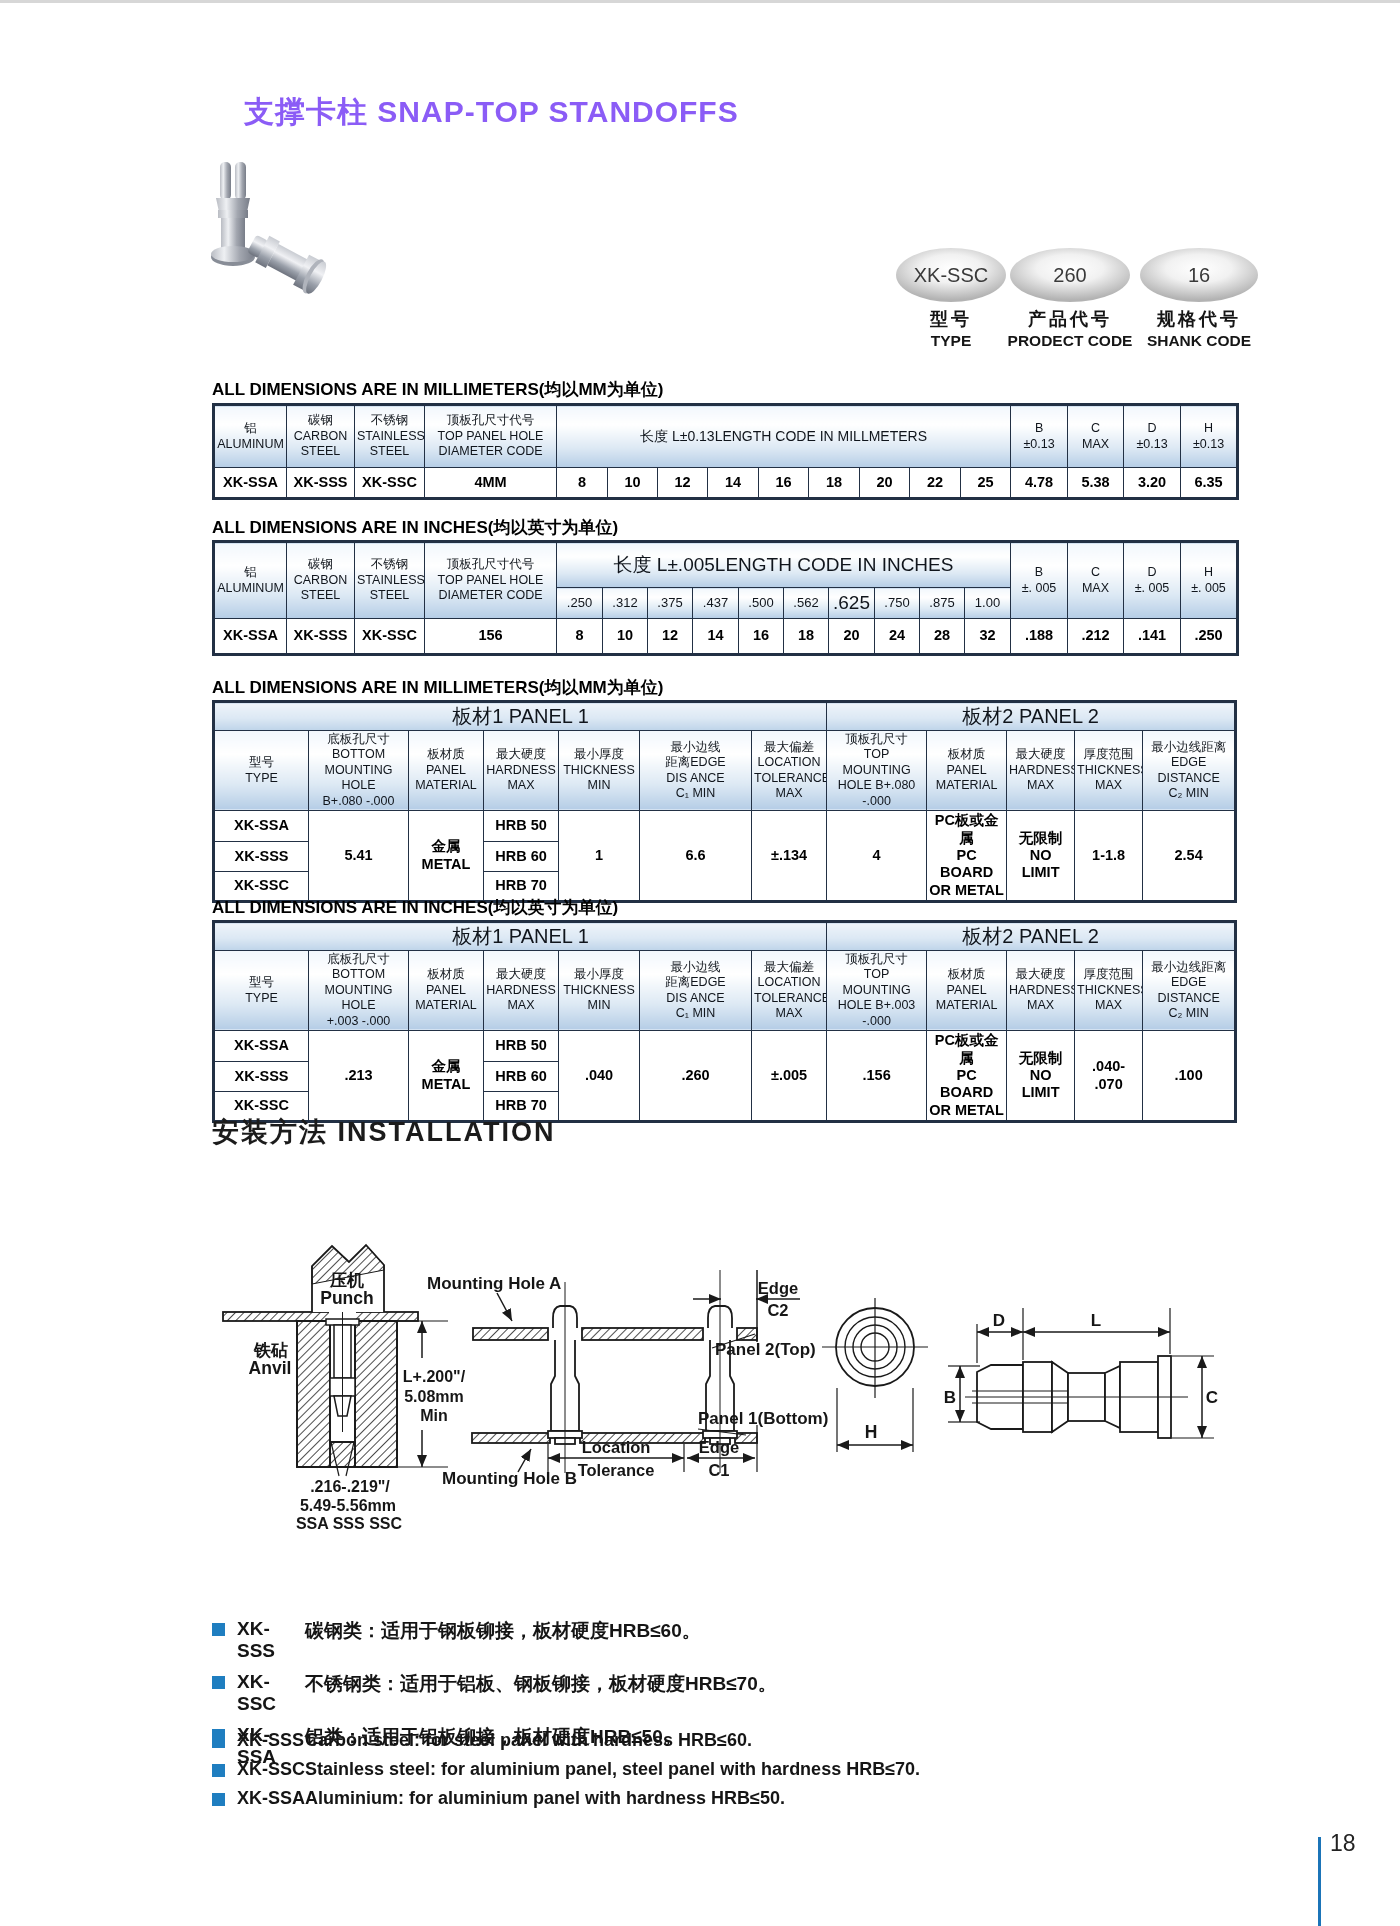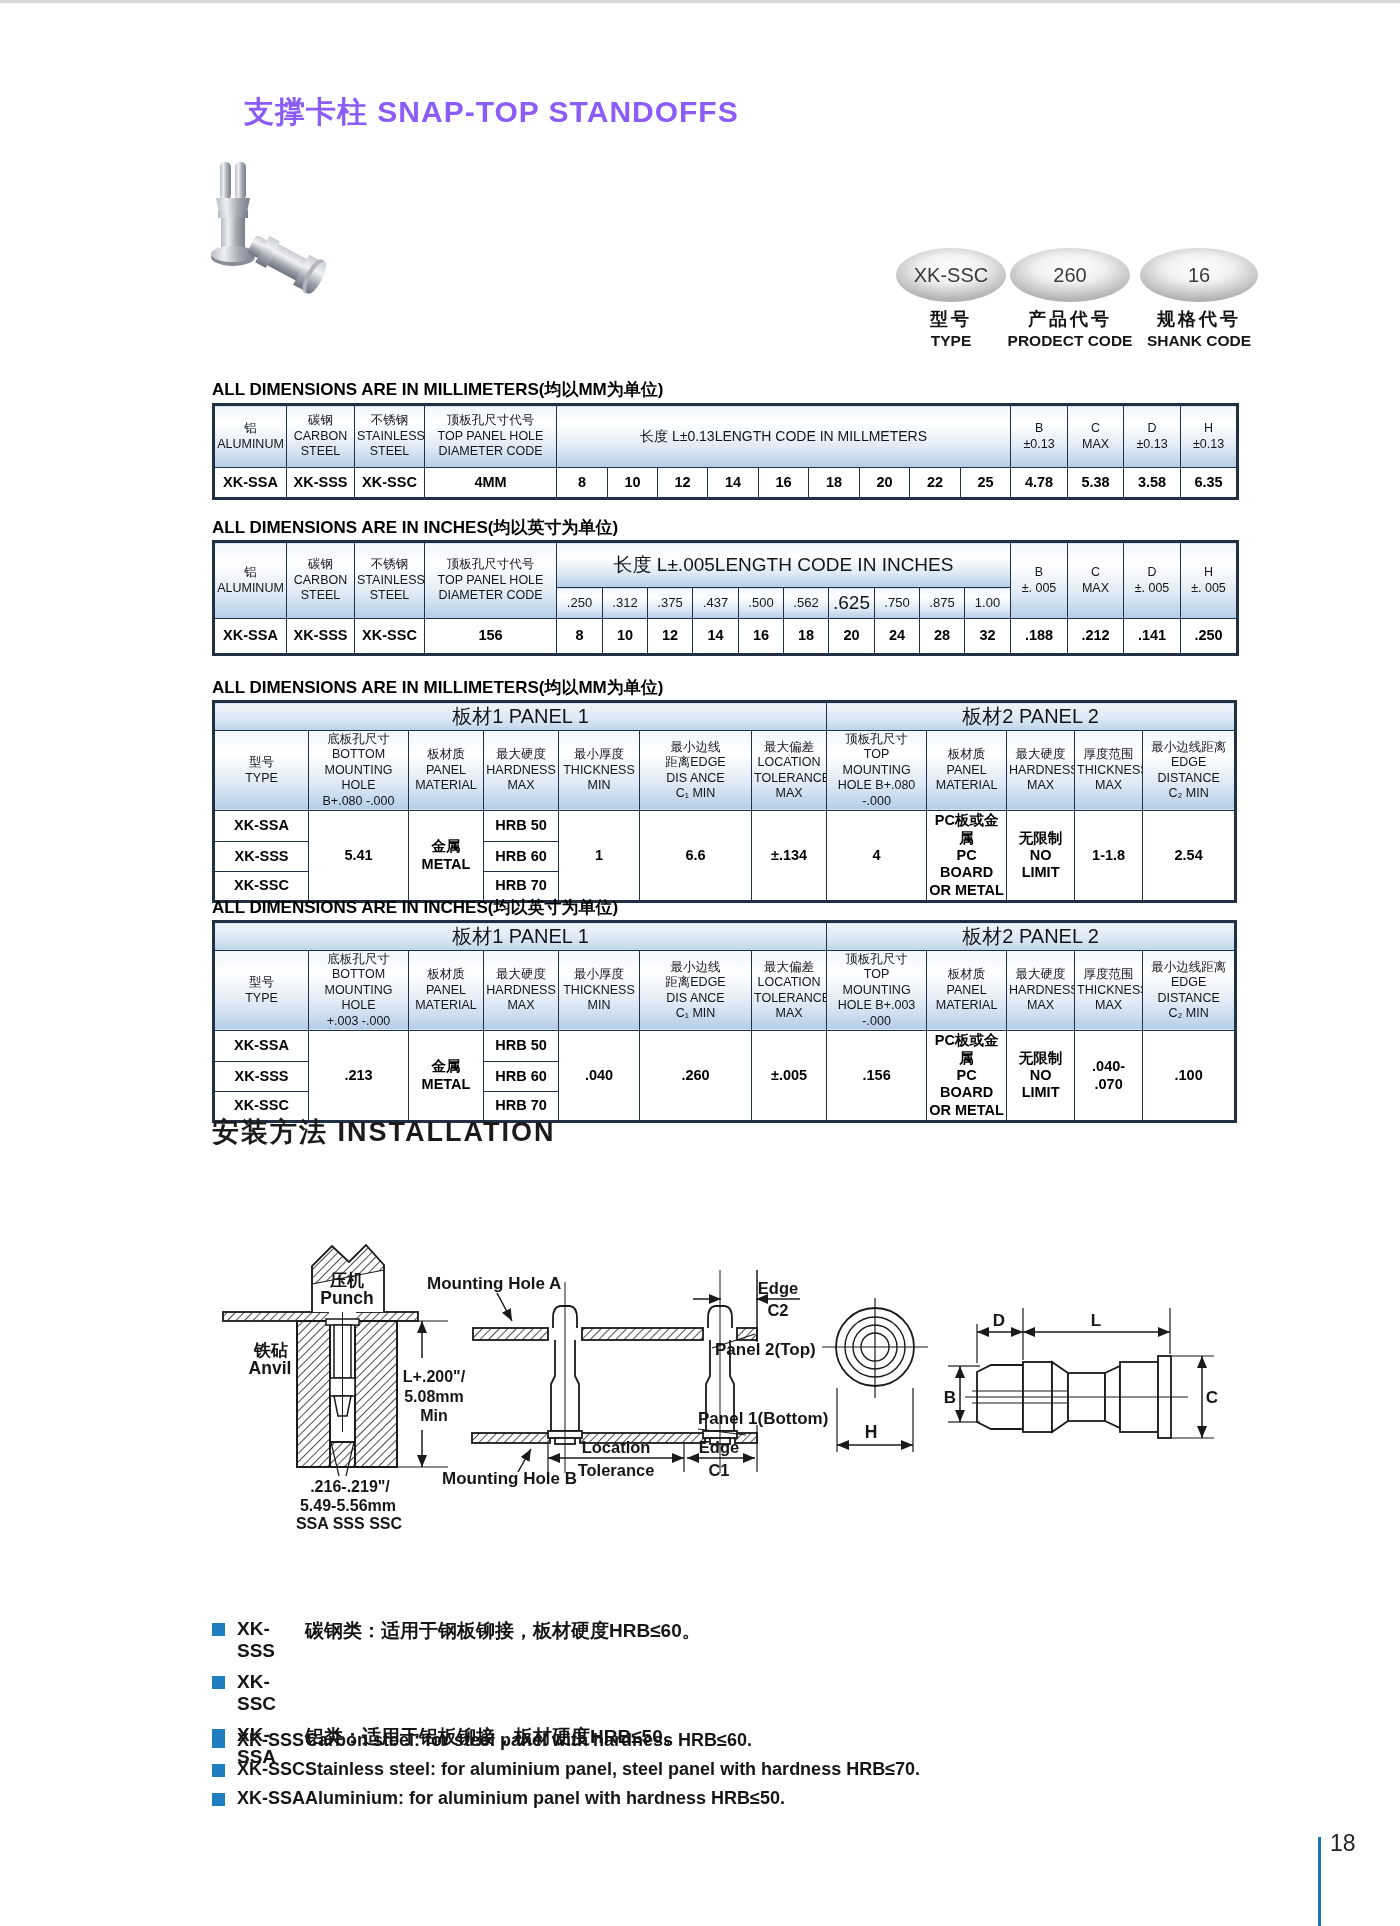--- a/index.html
+++ b/index.html
@@ -163,21 +163,21 @@
           <td>10</td>
       <td>12</td>
           <td>14</td>
       <td>16</td>
           <td>18</td>
       <td>20</td>
           <td>22</td>
       <td>25</td>
       <td>4.78</td>
       <td>5.38</td>
-      <td>3.58</td>
+      <td>3.20</td>
       <td>6.35</td>
     </tr>
   </tbody>
     </table>
 
   <div class="abs thead" style="left:212px; top:516px">ALL DIMENSIONS ARE IN INCHES(均以英寸为单位)</div>
   <table class="dim abs" style="left:212px; top:540px; width:1024px">
     <colgroup>
         <col style="width:73px">
         <col style="width:68px">
@@ -594,20 +594,21 @@
 
   <div class="abs notes" style="left:212px; top:1618px; width:1000px">
     <div class="note zh">
       <span class="sq"></span>
       <span class="code">XK-SSS</span>
       <span class="txt">碳钢类：适用于钢板铆接，板材硬度HRB≤60。</span>
     </div>
     <div class="note zh">
       <span class="sq"></span>
       <span class="code">XK-SSC</span>
+      <span class="txt">不锈钢类：适用于铝板、钢板铆接，板材硬度HRB≤70。</span>
     </div>
     <div class="note zh">
       <span class="sq"></span>
       <span class="code">XK-SSA</span>
       <span class="txt">铝类：适用于铝板铆接，板材硬度HRB≤50。</span>
     </div>
   </div>
 
   <div class="abs notes" style="left:212px; top:1730px; width:1000px">
     <div class="note en">

